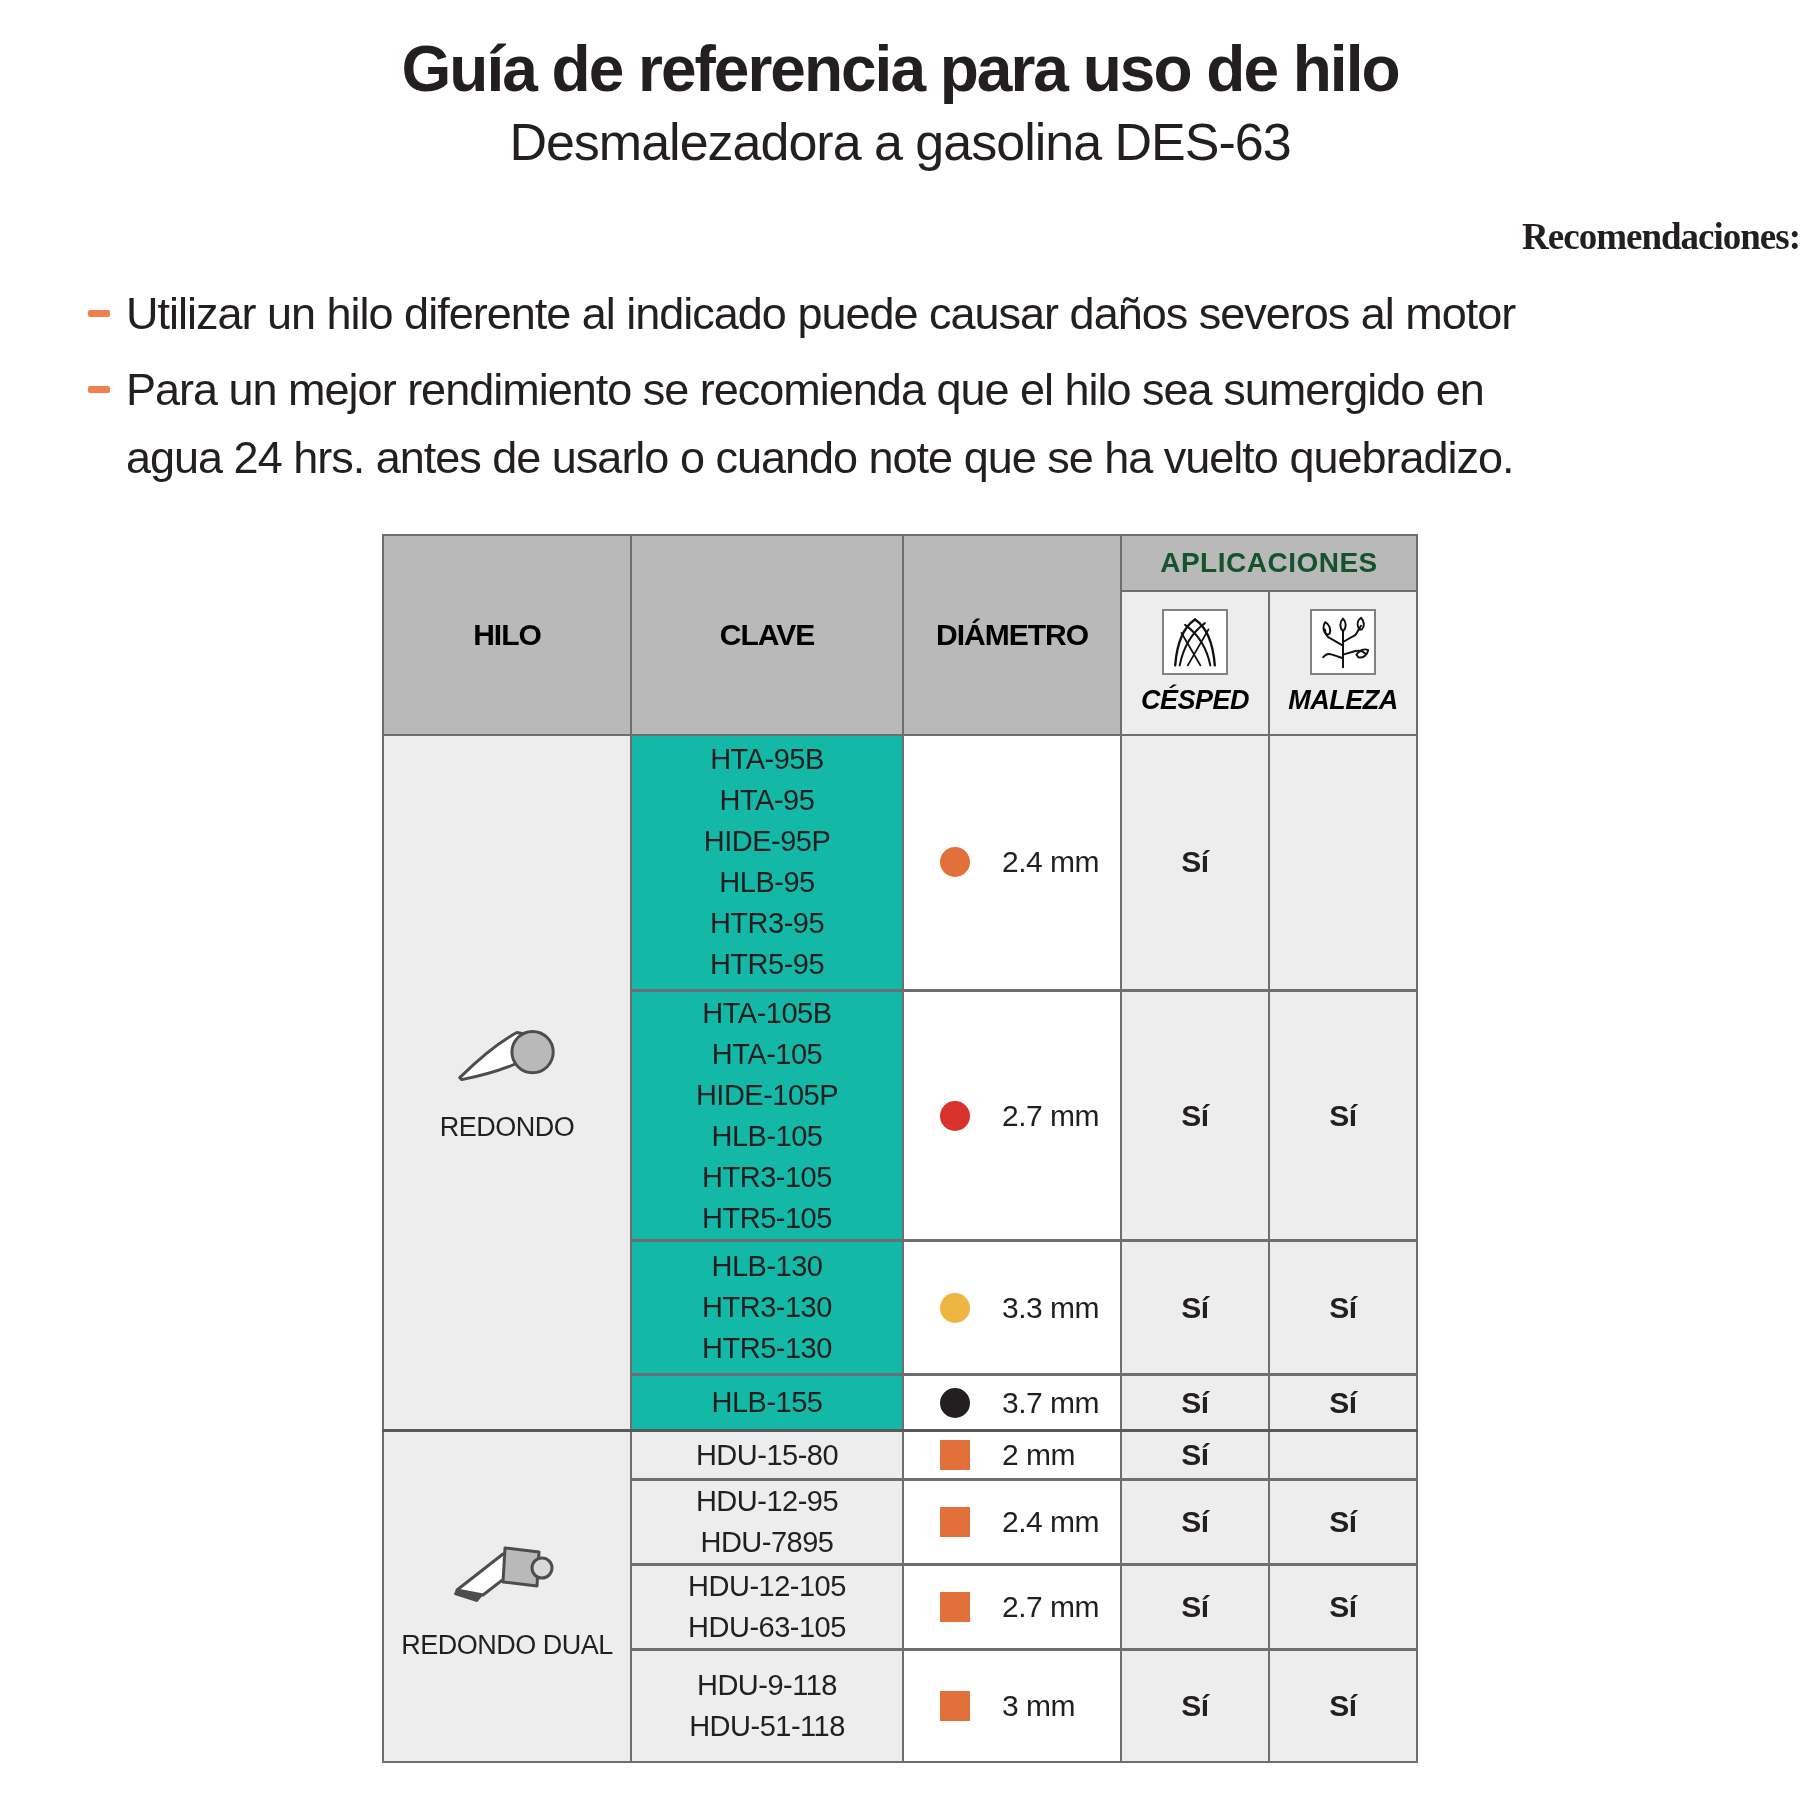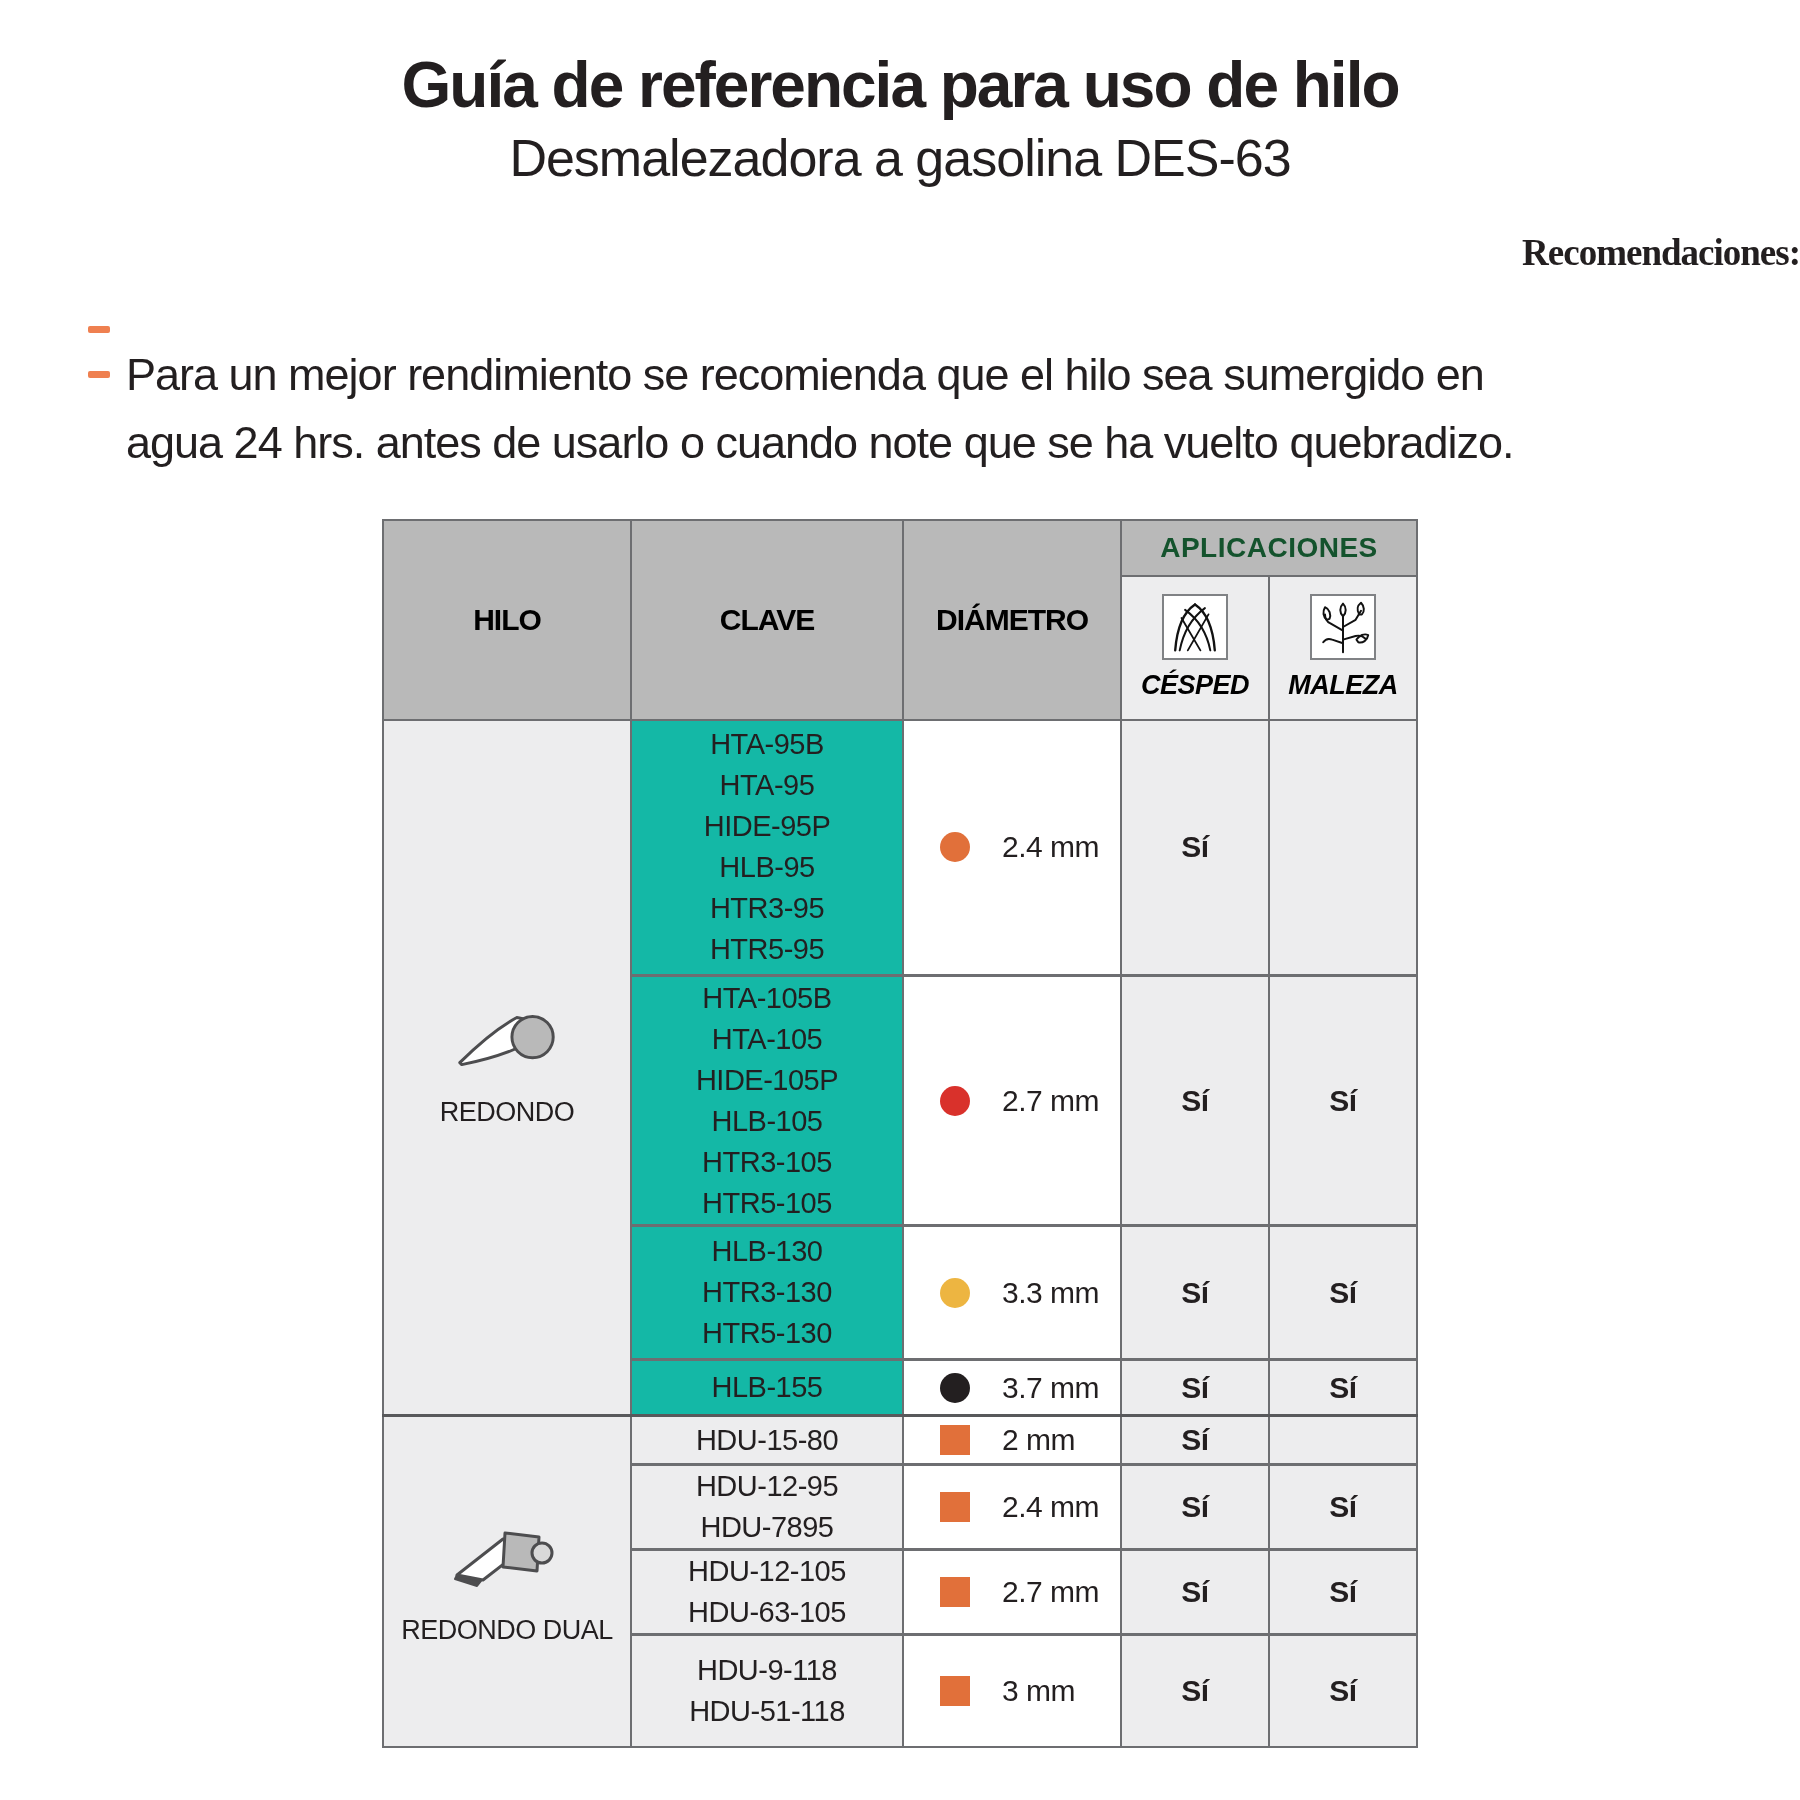--- a/index.html
+++ b/index.html
@@ -1,17 +1,17 @@
 <!DOCTYPE html>
 <html><head>
 <meta charset="utf-8">
 <style>
   html,body{margin:0;padding:0;background:#ffffff;}
   body{font-family:"Liberation Sans","DejaVu Sans",sans-serif;color:#231f20;}
-  .page{width:1800px;height:1800px;overflow:hidden;background:#fff;box-sizing:border-box;padding-top:52px;}
+  .page{width:1800px;height:1800px;overflow:hidden;background:#fff;box-sizing:border-box;padding-top:36px;}
 
   .title{font-size:64px;font-weight:bold;letter-spacing:-2px;text-align:center;line-height:1.05;margin:0;}
   .subtitle{font-size:52px;font-weight:normal;letter-spacing:-1px;text-align:center;line-height:1.15;margin:10px 0 0 0;}
   .rec-title{font-size:37px;font-weight:bold;letter-spacing:-1px;text-align:right;line-height:1.1;margin:44px 0 0 0;font-family:Liberation Serif, serif;}
 
   .bullets{margin:22px 0 0 88px;width:1640px;}
   .bullet{display:flex;align-items:flex-start;gap:16px;margin-top:8px;}
   .dash{flex:0 0 auto;width:22px;height:7px;border-radius:2px;margin-top:30px;}
   .bullet-text{font-size:45px;line-height:68px;letter-spacing:-1px;white-space:pre-line;}
 
@@ -45,20 +45,21 @@
 
 <div class="page">
 
   <h1 class="title">Guía de referencia para uso de hilo</h1>
   <div class="subtitle">Desmalezadora a gasolina DES-63</div>
   <div class="rec-title">Recomendaciones:</div>
 
   <div class="bullets">
     <div class="bullet">
       <span class="dash" style="background-color: rgb(239, 128, 80);"></span>
+      <span class="bullet-text">Utilizar un hilo diferente al indicado puede causar daños severos al motor</span>
     </div>
     <div class="bullet">
       <span class="dash" style="background-color: rgb(239, 128, 80);"></span>
       <span class="bullet-text">Para un mejor rendimiento se recomienda que el hilo sea sumergido en
 agua 24 hrs. antes de usarlo o cuando note que se ha vuelto quebradizo.</span>
     </div>
   </div>
 
   <table class="guide">
     <colgroup>

